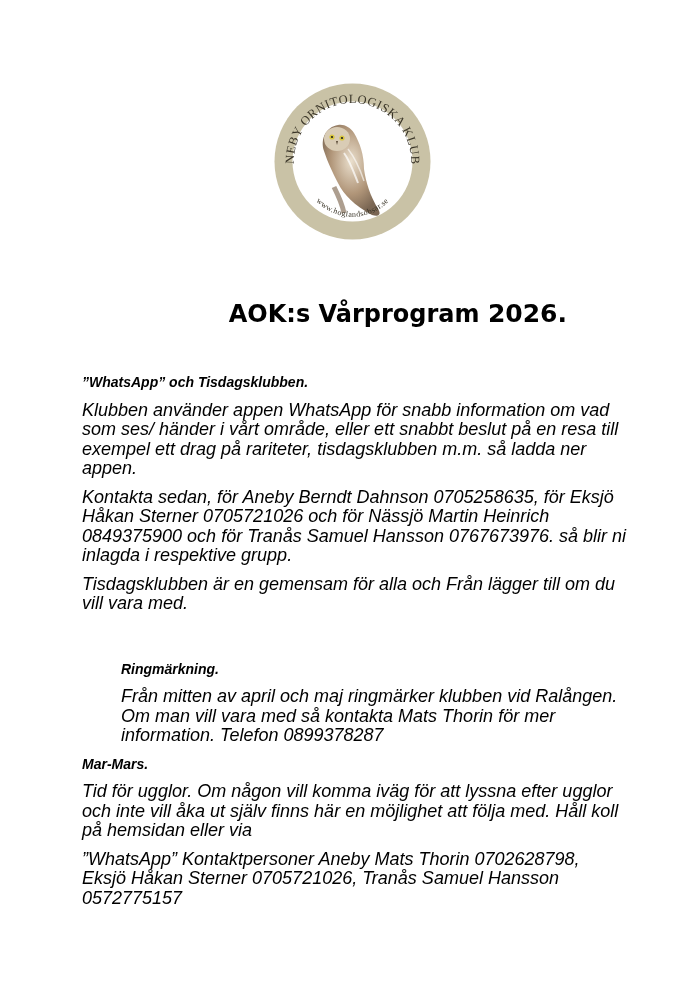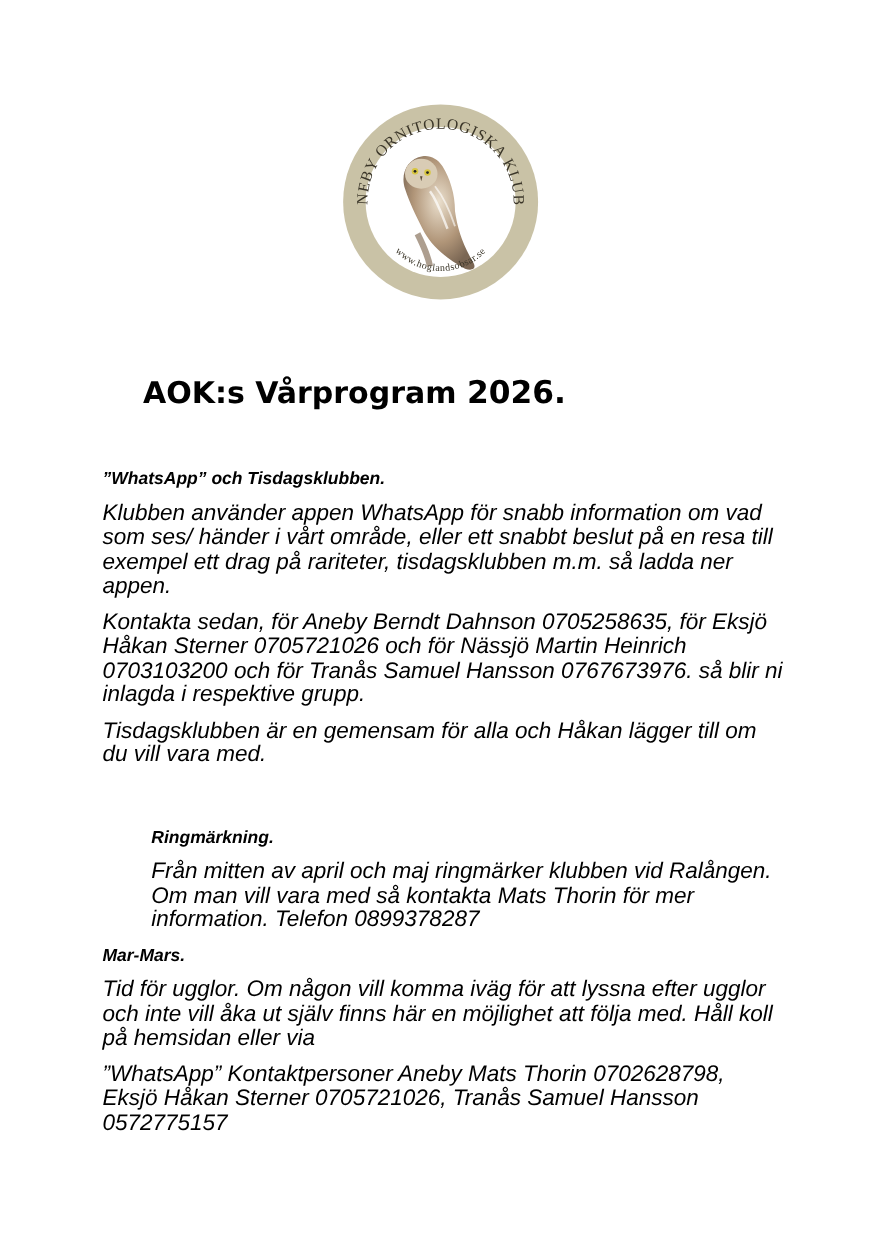--- a/index.html
+++ b/index.html
@@ -25,21 +25,21 @@
     .logo svg {
       width: 157px;
       height: 157px;
       display: block;
     }
     .title {
       position: absolute;
       left: 0;
       top: 280px;
       width: 567px;
-      text-align: center;
+      text-align: right;
       font-family: "DejaVu Sans", sans-serif;
       font-weight: bold;
       font-size: 24px;
       letter-spacing: 0px;
       line-height: 36px;
     }
     .title .year {
       font-size: 25px;
     }
     .content {
@@ -109,22 +109,22 @@
 </div>
 
 <h1 class="title">
   <span>AOK:s Vårprogram </span><span class="year">2026.</span>
 </h1>
 
 <div class="content">
   <section class="sec-whatsapp">
     <h2>”WhatsApp” och Tisdagsklubben.</h2>
     <p>Klubben använder appen WhatsApp för snabb information om vad som ses/ händer i vårt område, eller ett snabbt beslut på en resa till exempel ett drag på rariteter, tisdagsklubben m.m. så ladda ner appen.</p>
-    <p> Kontakta sedan, för Aneby Berndt Dahnson 0705258635, för Eksjö Håkan Sterner 0705721026 och för Nässjö Martin Heinrich 0703103200 och för Tranås Samuel Hansson 0767673976. så blir ni inlagda i respektive grupp.</p>
-    <p>Tisdagsklubben är en gemensam för alla och Håkan lägger till om du vill vara med.</p>
+    <p> Kontakta sedan, för Aneby Berndt Dahnson 0705258635, för Eksjö Håkan Sterner 0705721026 och för Nässjö Martin Heinrich 0849375900 och för Tranås Samuel Hansson 0767673976. så blir ni inlagda i respektive grupp.</p>
+    <p>Tisdagsklubben är en gemensam för alla och Från lägger till om du vill vara med.</p>
   </section>
 
   <section class="sec-ring">
     <h2>Ringmärkning.</h2>
     <p>Från mitten av april och maj ringmärker klubben vid Ralången. Om man vill vara med så kontakta Mats Thorin för mer information. Telefon 0899378287</p>
   </section>
 
   <section class="sec-feb">
     <h2>Mar-Mars.</h2>
     <p>Tid för ugglor. Om någon vill komma iväg för att lyssna efter ugglor och inte vill åka ut själv finns här en möjlighet att följa med. Håll koll på hemsidan eller via</p>

